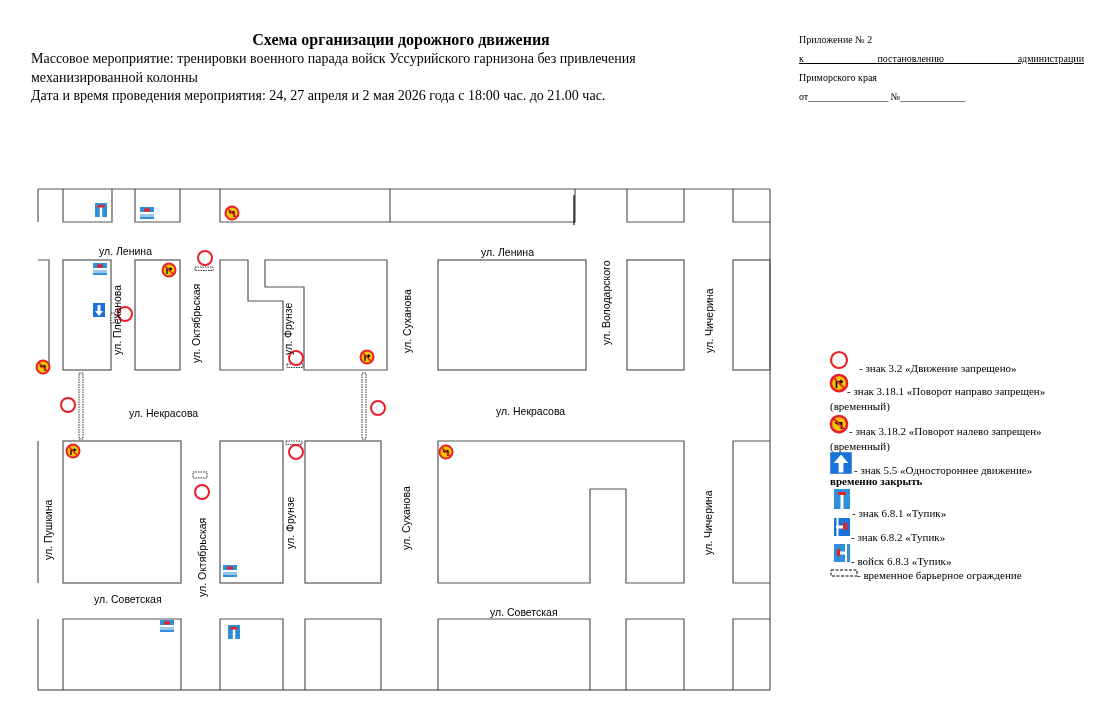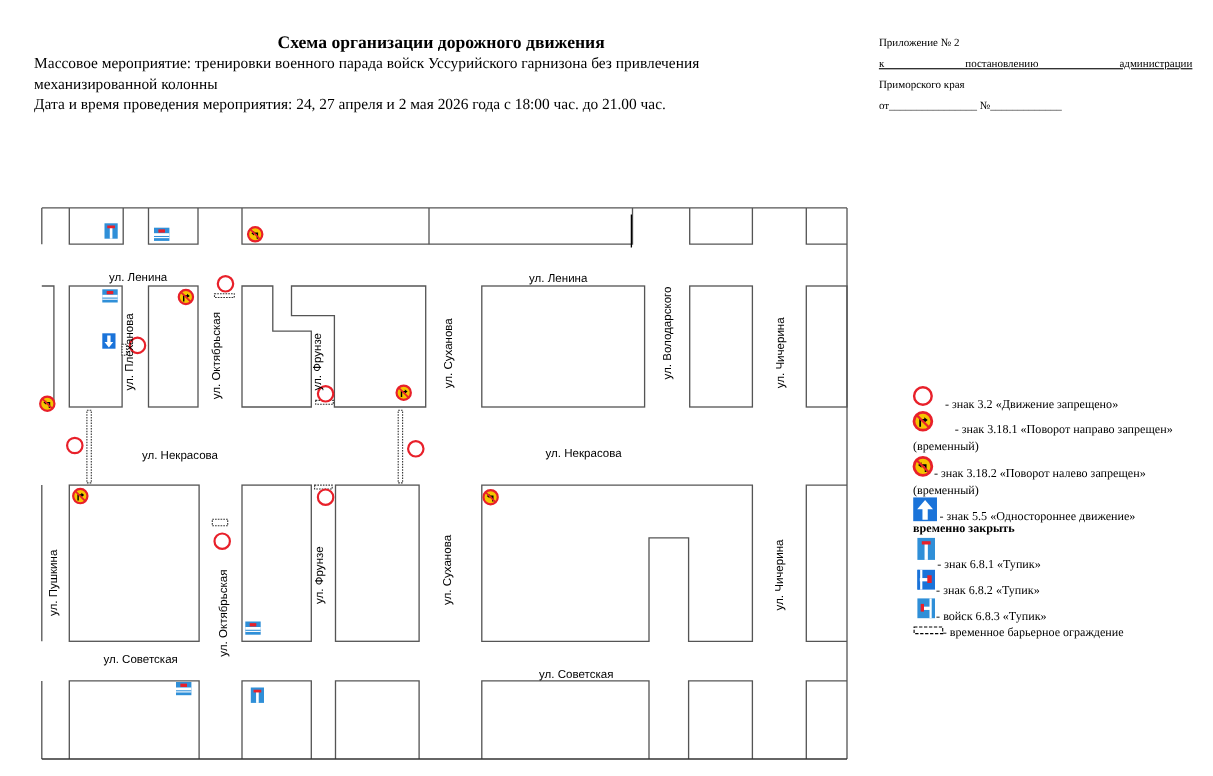--- a/index.html
+++ b/index.html
@@ -184,21 +184,21 @@
         <rect x="-5" y="-4" width="3" height="7" fill="#e8202a"></rect>
       </g>
     <g fill="none" stroke="#000" stroke-width="1" stroke-dasharray="3,1.5">
         <rect x="831" y="570" width="26" height="6"></rect>
       </g>
   </g>
 </svg>
 
 <div class="legend">
   <div class="lg-row" style="position:absolute;left:22px;top:14px;width:240px;margin-left:10px;"><span> - знак 3.2 «Движение запрещено»</span></div>
-  <div class="lg-row" style="position:absolute;left:20px;top:37px;width:240px;text-align:center;"><span>- знак 3.18.1 «Поворот направо запрещен»</span></div>
+  <div class="lg-row" style="position:absolute;left:20px;top:37px;width:240px;"><span>- знак 3.18.1 «Поворот направо запрещен»</span></div>
   <div class="lg-row" style="position:absolute;left:3px;top:52px;width:240px;">(временный)</div>
   <div class="lg-row" style="position:absolute;left:22px;top:77px;width:240px;"><span> - знак 3.18.2  «Поворот налево запрещен»</span></div>
   <div class="lg-row" style="position:absolute;left:3px;top:92px;width:240px;">(временный)</div>
   <div class="lg-row" style="position:absolute;left:27px;top:116px;width:240px;"><span> - знак 5.5 «Одностороннее движение»</span></div>
   <div class="lg-row" style="position:absolute;left:3px;top:127px;width:240px;font-weight:bold;">временно закрыть</div>
   <div class="lg-row" style="position:absolute;left:25px;top:159px;width:240px;"><span> - знак 6.8.1 «Тупик»</span></div>
   <div class="lg-row" style="position:absolute;left:24px;top:183px;width:240px;"><span>- знак 6.8.2 «Тупик»</span></div>
   <div class="lg-row" style="position:absolute;left:24px;top:207px;width:240px;"><span>- войск 6.8.3 «Тупик»</span></div>
   <div class="lg-row" style="position:absolute;left:30px;top:221px;width:240px;"><span> - временное барьерное ограждение</span></div>
 </div>

